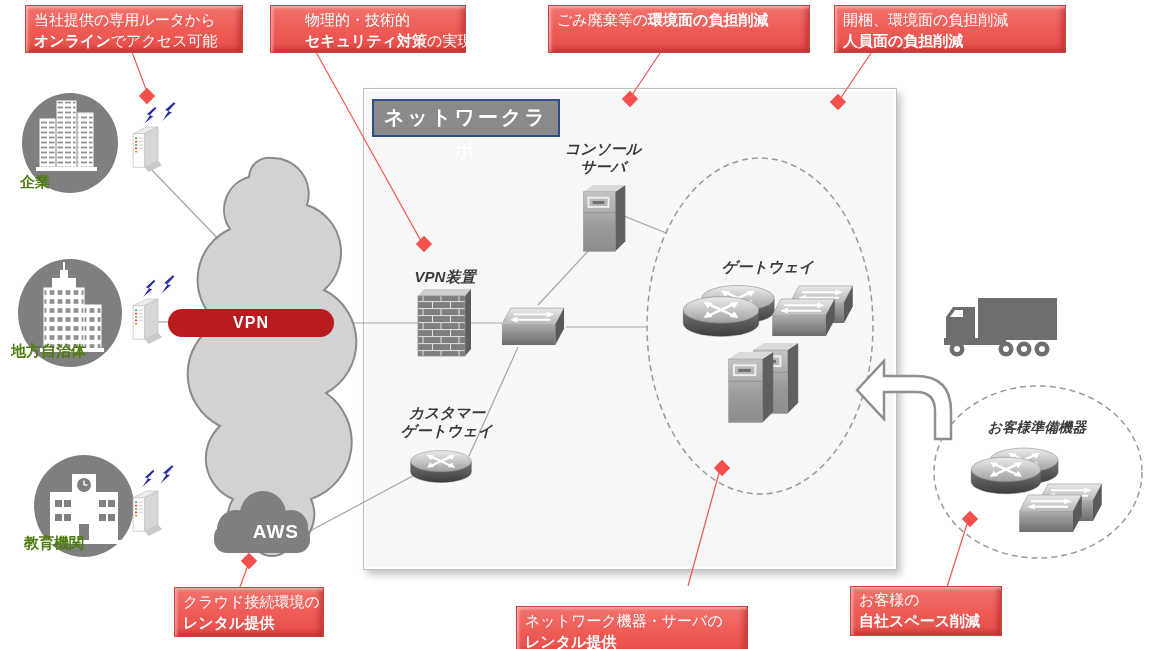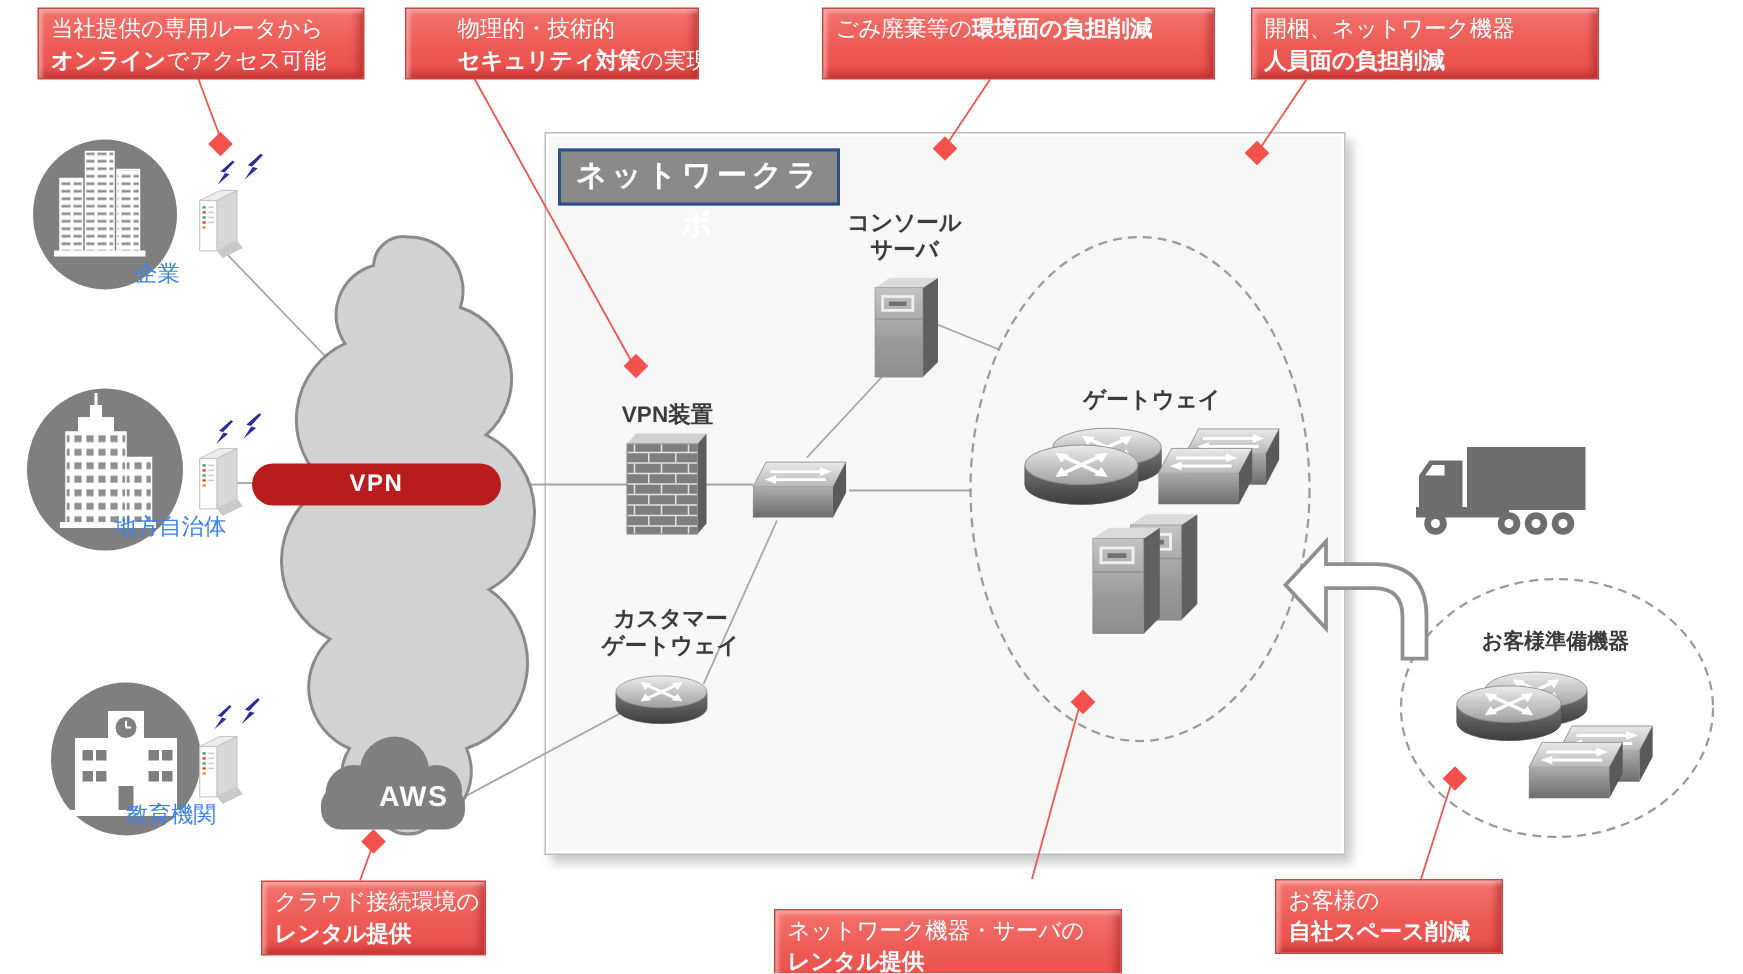--- a/index.html
+++ b/index.html
@@ -8,33 +8,33 @@
   .labbox{position:absolute;left:363px;top:88px;width:532px;height:480px;background:#f7f7f7;
           border:1px solid #bfbfbf;box-shadow:inset 0 0 0 2px #ffffff,4px 5px 7px rgba(0,0,0,0.22);z-index:1;}
   .svglayer{position:absolute;left:0;top:0;z-index:2;}
   .txt{position:absolute;z-index:3;}
   .labtitle{left:372px;top:99px;width:188px;height:38px;background:#8a8a8a;border:2px solid #2d4e86;
             box-sizing:border-box;color:#fff;font-weight:bold;font-size:20px;letter-spacing:3px;
             text-align:center;line-height:33px;}
   .pill{left:168px;top:309px;width:166px;height:28px;background:#b91c1c;border-radius:14px;color:#fff;
         font-weight:bold;font-size:16px;text-align:center;line-height:28px;letter-spacing:1px;}
   .awslabel{left:229px;top:521px;width:70px;color:#fff;font-weight:bold;font-size:19px;text-align:right;letter-spacing:1px;}
-  .nlabel{position:absolute;z-index:3;color:#3b3b3b;font-weight:bold;font-size:15px;text-align:center;line-height:18px;}
-  .site-label{position:absolute;z-index:3;color:#3b82f6;font-weight:normal;font-size:15px;text-align:right;}
+  .nlabel{position:absolute;z-index:3;color:#3b3b3b;font-weight:bold;font-size:15px;text-align:center;line-height:18px;font-style:italic;}
+  .site-label{position:absolute;z-index:3;color:#4d7c0f;font-weight:bold;font-size:15px;text-align:left;}
   .callout{position:absolute;z-index:4;background:linear-gradient(180deg,#f3736d 0%,#ee5a55 55%,#e94f4b 100%);
            border:1px solid #cf4340;box-shadow:inset 2px 2px 3px rgba(255,255,255,0.45),inset -3px -3px 6px rgba(150,25,25,0.55);
            color:#ffffff;font-size:15px;line-height:21px;padding:3px 8px;box-sizing:border-box;white-space:nowrap;}
   .callout b{font-weight:bold;}
   .c1{left:25px;top:5px;width:218px;height:48px;}
   .c2{left:270px;top:5px;width:196px;height:48px;padding-left:34px;}
   .c3{left:548px;top:5px;width:262px;height:48px;}
   .c4{left:834px;top:5px;width:232px;height:48px;}
   .c5{left:174px;top:587px;width:150px;height:50px;}
   .c6{left:516px;top:587px;width:232px;height:50px;margin-top:19px;}
-  .c7{left:850px;top:586px;width:152px;height:50px;}
+  .c7{left:850px;top:586px;width:152px;height:50px;font-family:Liberation Serif, serif;}
 </style>
 </head>
 <body>
 
 <div class="stage">
 
   <div class="labbox"></div>
 
   <svg class="svglayer" width="1162" height="649" viewBox="0 0 1162 649">
     <defs>
@@ -290,21 +290,21 @@
     <div><span></span><b>オンライン</b><span>でアクセス可能</span></div>
   </div>
   <div class="callout c2">
     <div><span>物理的・技術的</span><b></b><span></span></div>
     <div><span></span><b>セキュリティ対策</b><span>の実現</span></div>
   </div>
   <div class="callout c3">
     <div><span>ごみ廃棄等の</span><b>環境面の負担削減</b><span></span></div>
   </div>
   <div class="callout c4">
-    <div><span>開梱、ネットワーク機器</span><b></b><span></span></div>
+    <div><span>開梱、環境面の負担削減</span><b></b><span></span></div>
     <div><span></span><b>人員面の負担削減</b><span></span></div>
   </div>
   <div class="callout c5">
     <div><span>クラウド接続環境の</span><b></b><span></span></div>
     <div><span></span><b>レンタル提供</b><span></span></div>
   </div>
   <div class="callout c6">
     <div><span>ネットワーク機器・サーバの</span><b></b><span></span></div>
     <div><span></span><b>レンタル提供</b><span></span></div>
   </div>

